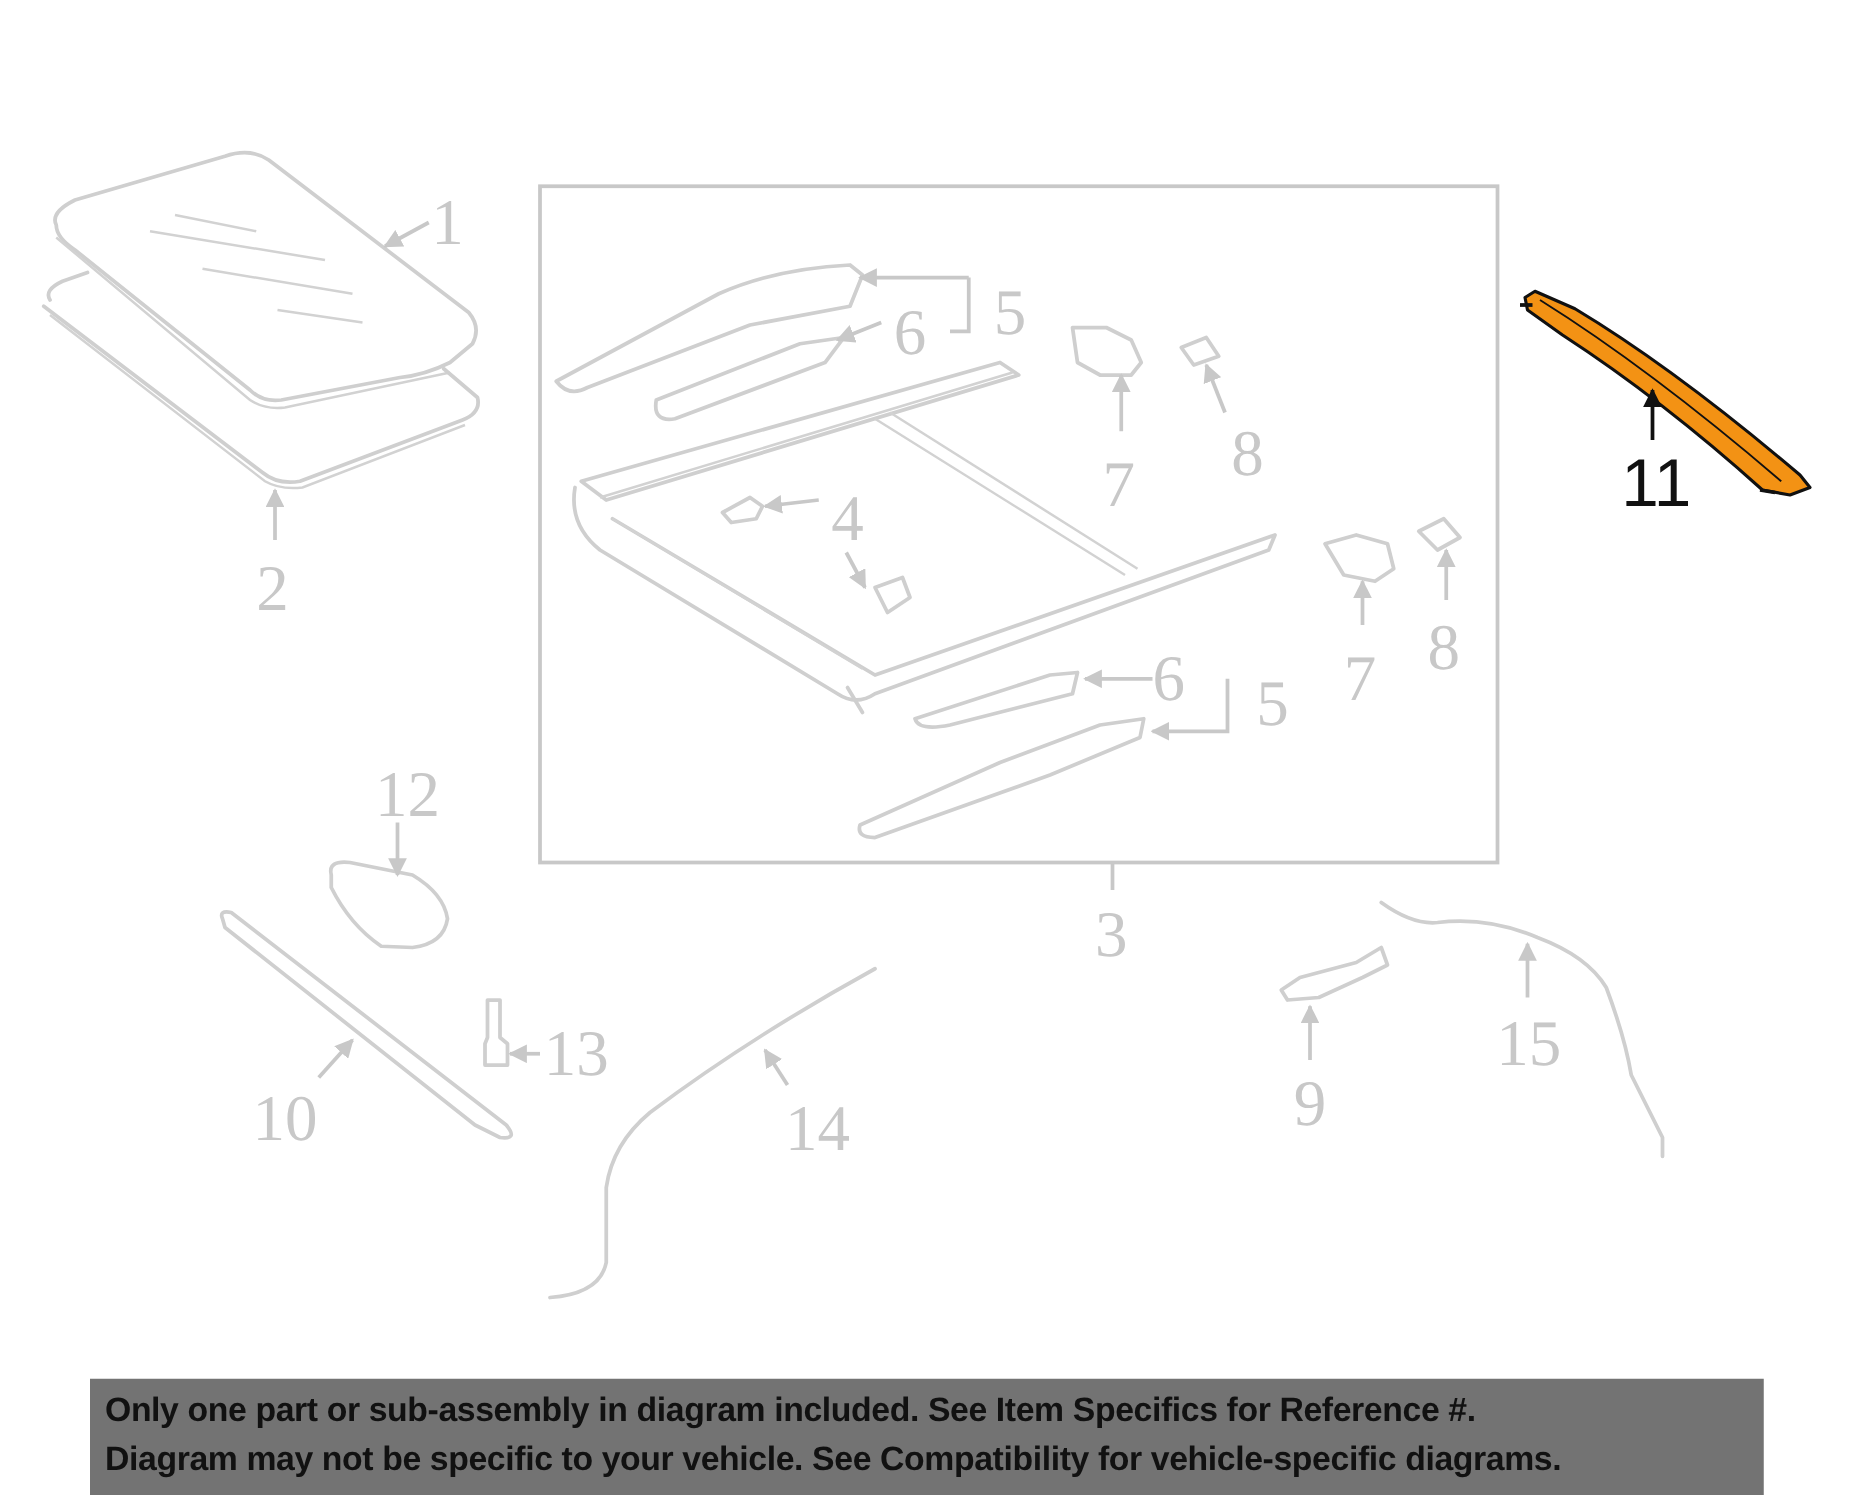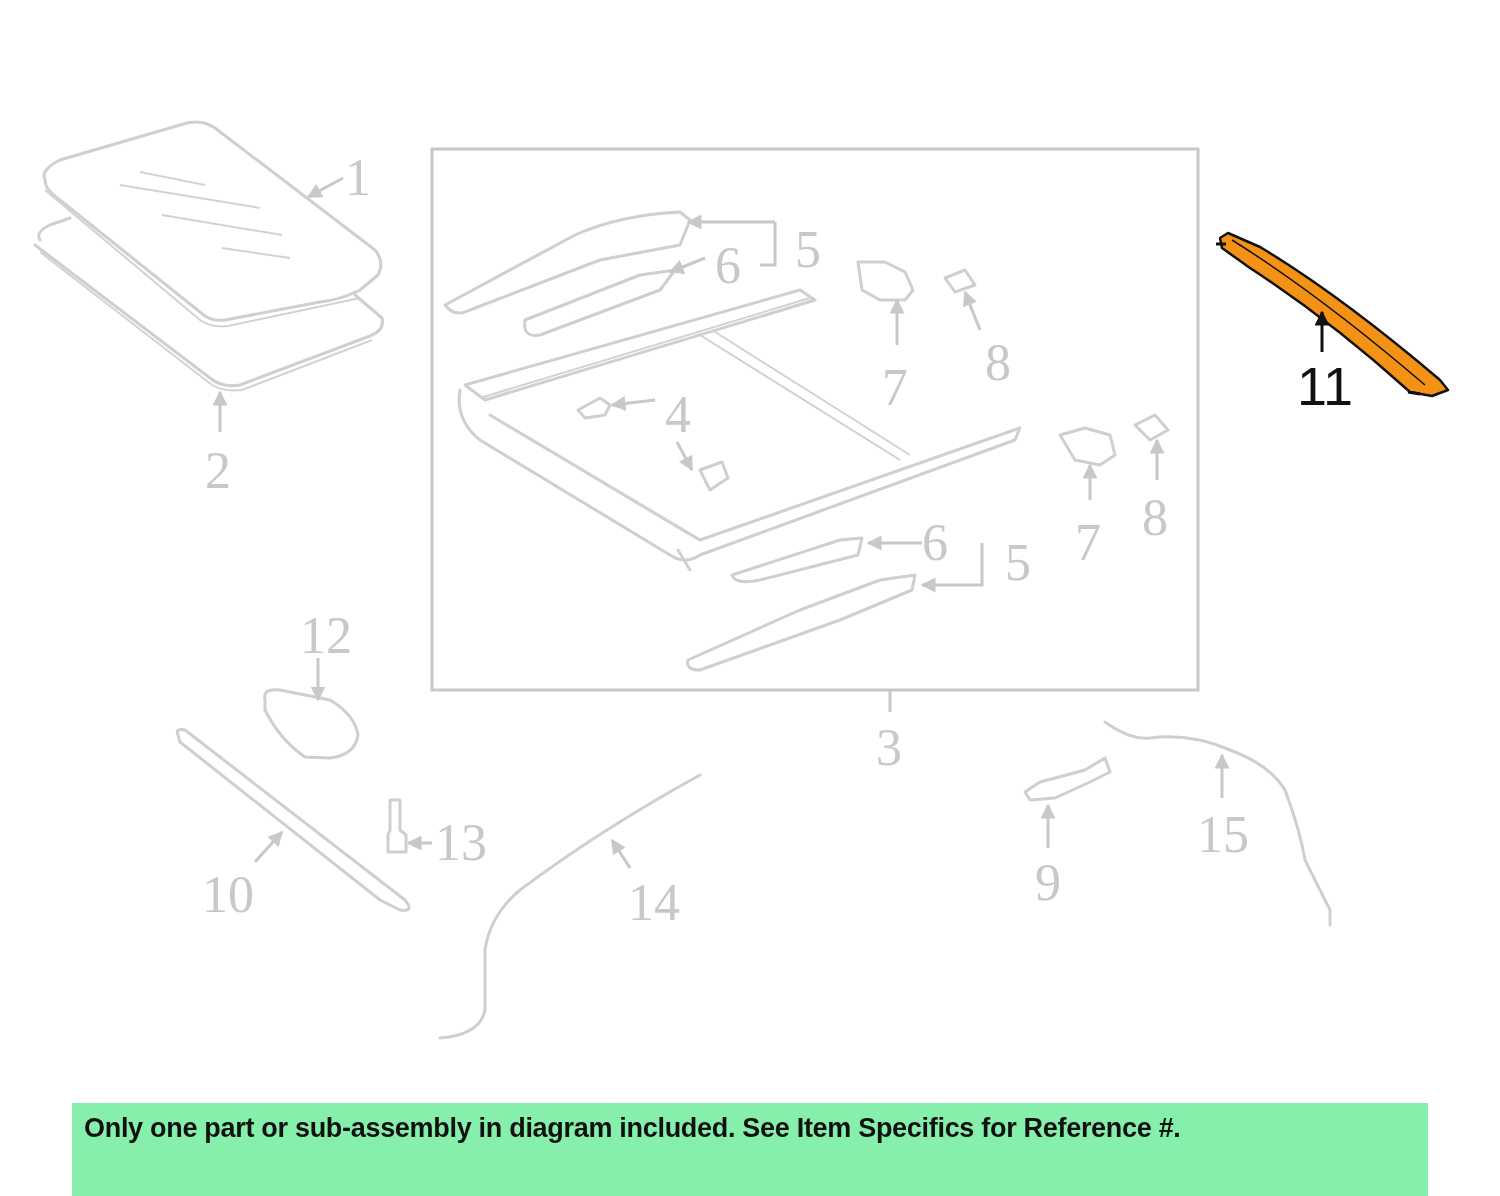--- a/index.html
+++ b/index.html
@@ -3,21 +3,21 @@
 <meta charset="utf-8">
 <style>
   html, body { margin:0; padding:0; background:#ffffff; }
   body { width:1500px; height:1196px; position:relative; overflow:hidden; font-family:"Liberation Sans", sans-serif; }
   svg.diagram { position:absolute; left:0; top:0; width:1500px; height:1196px; }
   .lbl { font-family:"Liberation Serif", serif; fill:#c8c8c8; font-size:52px; }
   .lbl-hl { font-family:"Liberation Sans", sans-serif; fill:#111; font-size:54px; }
   .part { fill:none; stroke:#cfcfcf; stroke-width:3; stroke-linejoin:round; stroke-linecap:round; }
   .part-thin { fill:none; stroke:#d2d2d2; stroke-width:2; }
   .arrow { stroke:#c8c8c8; stroke-width:3; fill:none; }
-  .banner { position:absolute; left:72px; top:1103px; width:1339px; height:93px; background:#86efac;padding-left:17px; }
+  .banner { position:absolute; left:72px; top:1103px; width:1339px; height:93px; background:#737373; }
   .banner-line { position:absolute; left:12px; font-weight:bold; font-size:27px; color:#111; white-space:nowrap; letter-spacing:-0.3px; font-family:"Liberation Sans", sans-serif; }
 </style>
 </head>
 <body>
 
 <svg class="diagram" viewBox="0 0 1500 1196">
   <defs>
     <marker id="ah" viewBox="0 0 10 10" refX="9" refY="5" markerWidth="5" markerHeight="5" orient="auto-start-reverse">
       <path d="M0,0 L10,5 L0,10 z" fill="#c8c8c8"></path>
     </marker>
@@ -129,13 +129,14 @@
   <line class="arrow" x1="630" y1="868" x2="612" y2="840" marker-end="url(#ah)"></line>
   <text class="lbl" x="628" y="920">14</text>
 
   <path class="part" d="M1105,722 Q1130,740 1150,738 Q1190,733 1230,750 Q1270,765 1285,790 Q1300,830 1305,860 Q1320,890 1330,910 L1330,925"></path>
   <line class="arrow" x1="1222" y1="798" x2="1222" y2="755" marker-end="url(#ah)"></line>
   <text class="lbl" x="1197" y="852">15</text>
 </svg>
 
 <div class="banner">
   <div class="banner-line" style="top:10px;">Only one part or sub-assembly in diagram included. See Item Specifics for Reference #.</div>
+  <div class="banner-line" style="top:49px;">Diagram may not be specific to your vehicle. See Compatibility for vehicle-specific diagrams.</div>
 </div>
 
 </body></html>

